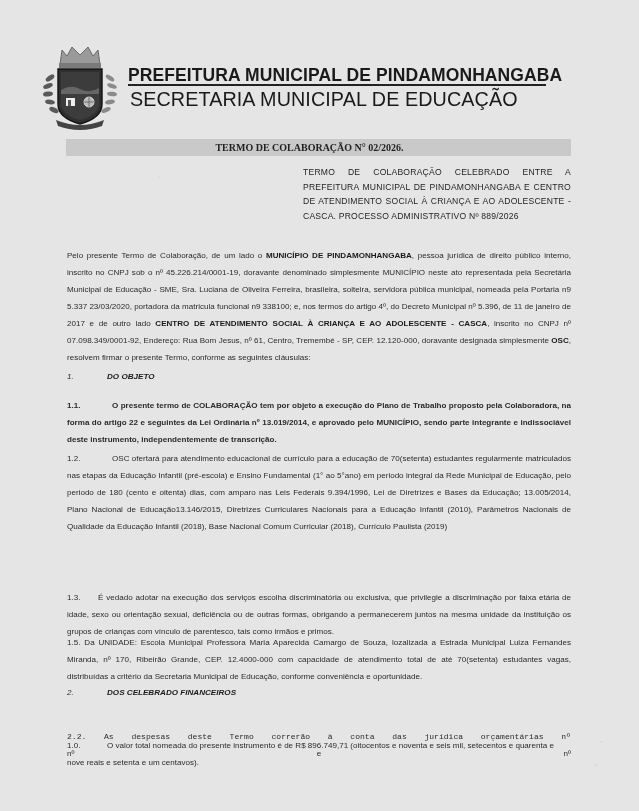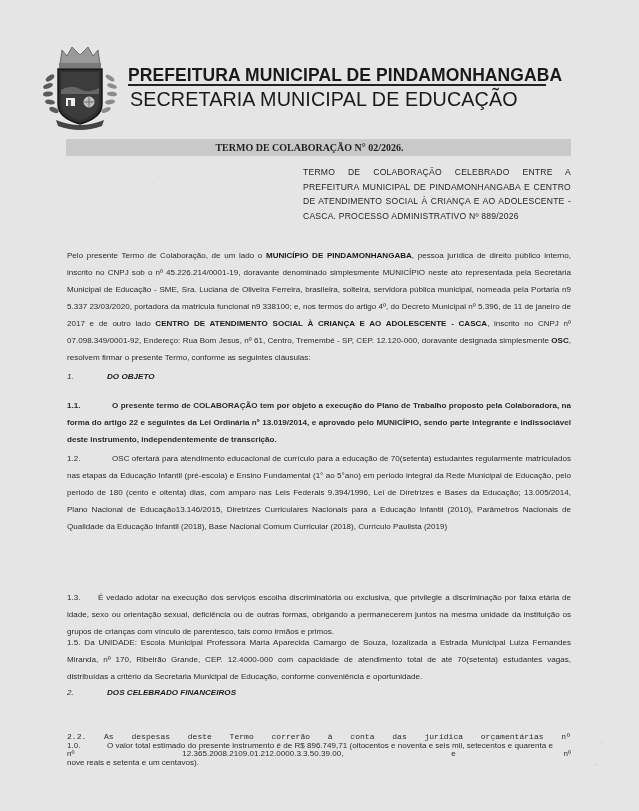--- a/index.html
+++ b/index.html
@@ -112,40 +112,39 @@
 
   <div class="txt" style="top:553px;"><span class="tab2">1.3.</span><span>É vedado adotar na execução dos serviços escolha discriminatória ou exclusiva, que privilegie a discriminação por faixa etária de idade, sexo ou orientação sexual, deficiência ou de outras formas, obrigando a permanecerem juntos na mesma unidade da instituição os grupos de crianças com vínculo de parentesco, tais como irmãos e primos.</span></div>
 
 
   <div class="txt" style="top:634px;"><span>1.5.</span> <span>Da UNIDADE: Escola Municipal Professora Maria Aparecida Camargo de Souza, lozalizada a Estrada Municipal Luiza Fernandes Miranda, nº 170, Ribeirão Grande, CEP. 12.4000-000 com capacidade de atendimento total de até 70(setenta) estudantes  vagas, distribuídas a critério da Secretaria Municipal de Educação, conforme conveniência e oportunidade.</span></div>
 
   <div class="heading" style="top:688px;">
     <span class="hnum">2.</span><span class="htext">DOS CELEBRADO FINANCEIROS</span>
   </div>
 
-  <div class="txt" style="top:701px; text-align:left;"><span class="tab2" style="width:40px;">1.0.</span><span>O valor total estimado do presente instrumento é de R$ 896.749,71 (oitocentos e noventa e seis mil, setecentos e quarenta e nove reais e setenta e um centavos).</span></div>
+  <div class="txt" style="top:701px; text-align:left;"><span class="tab2" style="width:40px;">1.0.</span><span>O valor total nomeada do presente instrumento é de R$ 896.749,71 (oitocentos e noventa e seis mil, setecentos e quarenta e nove reais e setenta e um centavos).</span></div>
 
   <div class="txt" style="top:728px;">
     <div style="display:flex; justify-content:space-between;font-family:Liberation Mono, monospace;">
       <span>2.2.</span>
       <span>As</span>
       <span>despesas</span>
       <span>deste</span>
       <span>Termo</span>
       <span>correrão</span>
       <span>à</span>
       <span>conta</span>
       <span>das</span>
       <span>jurídica</span>
       <span>orçamentárias</span>
       <span>nº</span>
     </div>
     <div style="display:flex; justify-content:space-between;">
       <span>nº</span>
-      <span>12.365.2008.2109.01.212.0000.3.3.50.39.00,</span>
       <span>e</span>
       <span>nº</span>
     </div>
   </div>
 
   <div class="specks" style="left:599px; top:741px;"></div>
   <div class="specks" style="left:594px; top:764px;"></div>
   <div class="specks" style="left:158px; top:176px; width:2px;"></div>
 </div>
 

